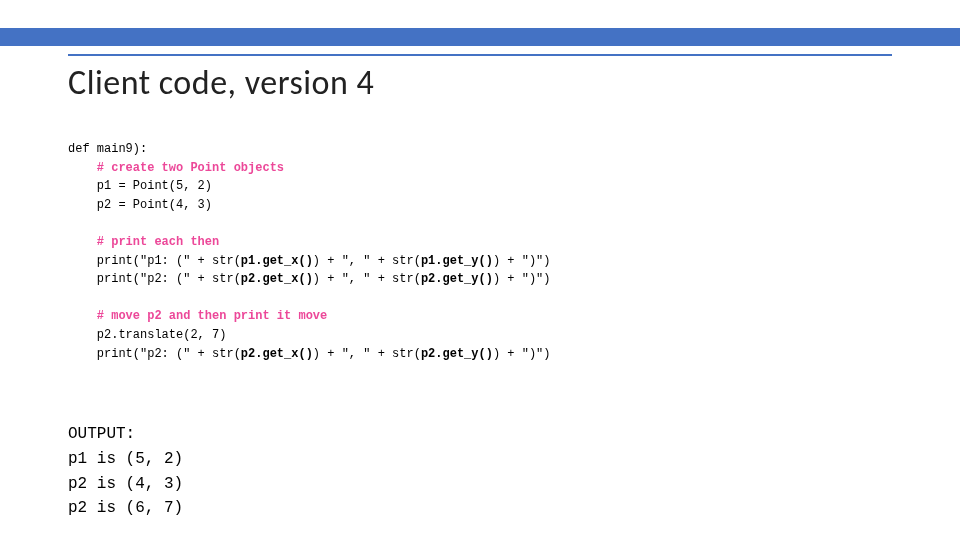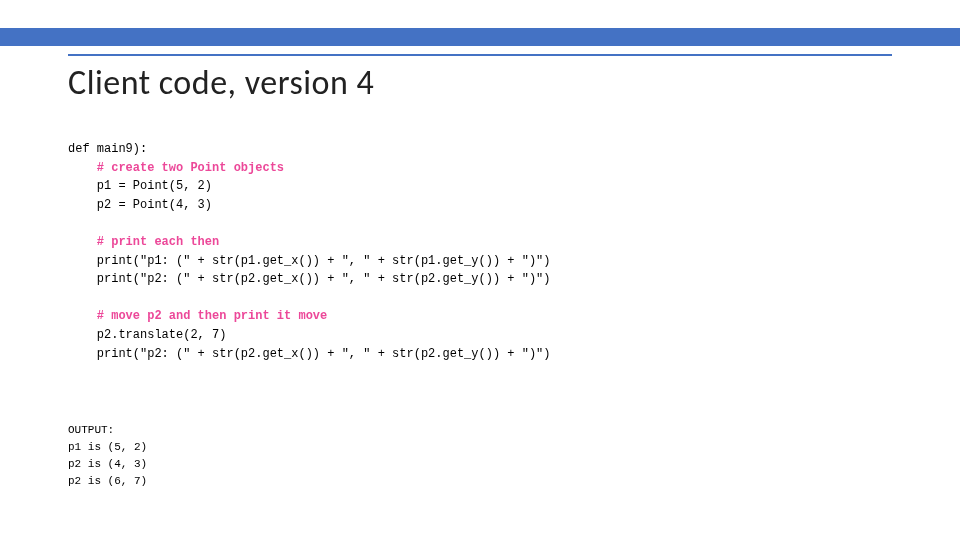--- a/index.html
+++ b/index.html
@@ -3,22 +3,22 @@
 <meta charset="utf-8">
 <style>
   * { margin: 0; padding: 0; box-sizing: border-box; }
   html, body { width: 960px; height: 540px; background: #fff; font-family: "Segoe UI", "Calibri", Arial, sans-serif; }
   .slide { width: 960px; height: 424px; position: relative; }
   .top-band { position: absolute; left: 0; top: 28px; width: 100%; height: 18px; background: #4472C4; }
   .title-line { position: absolute; left: 68px; right: 68px; top: 54px; height: 2px; background: #4472C4; }
   .title { position: absolute; left: 68px; top: 62px; font-size: 34px; font-weight: 300; color: #222; letter-spacing: 0.5px; font-family: "Calibri Light", "Segoe UI Light", "Calibri", Arial, sans-serif; }
   .code-block { position: absolute; left: 68px; top: 140px; font-family: "Consolas", "Courier New", monospace; font-size: 12px; line-height: 1.55; color: #000; white-space: pre; }
   .comment { font-weight: bold; color: #ec4899; }
-  .bold { font-weight: normal; }
-  .output-block { position: absolute; left: 68px; top: 422px; font-family: "Consolas", "Courier New", monospace; font-size: 11px; line-height: 1.55; color: #000; white-space: pre; }
+  .bold { font-weight: bold; }
+  .output-block { position: absolute; left: 68px; top: 422px; font-family: "Consolas", "Courier New", monospace; font-size: 16px; line-height: 1.55; color: #000; white-space: pre; }
 </style>
 </head>
 <body>
 
 <div class="slide">
   <div class="top-band"></div>
   <div class="title-line"></div>
   <div class="title">Client code, version 4</div>
 
   <div class="code-block"><span>def main9):</span>

